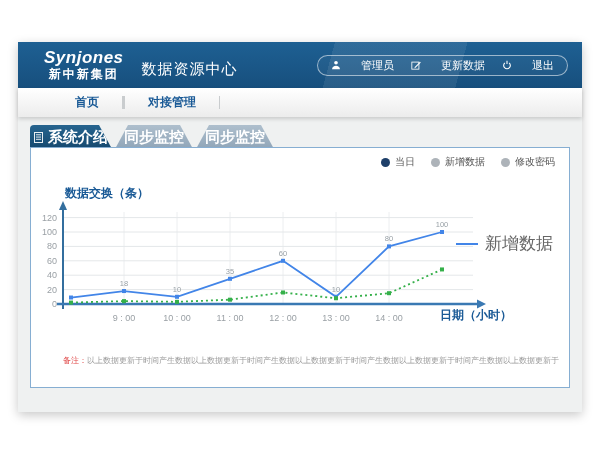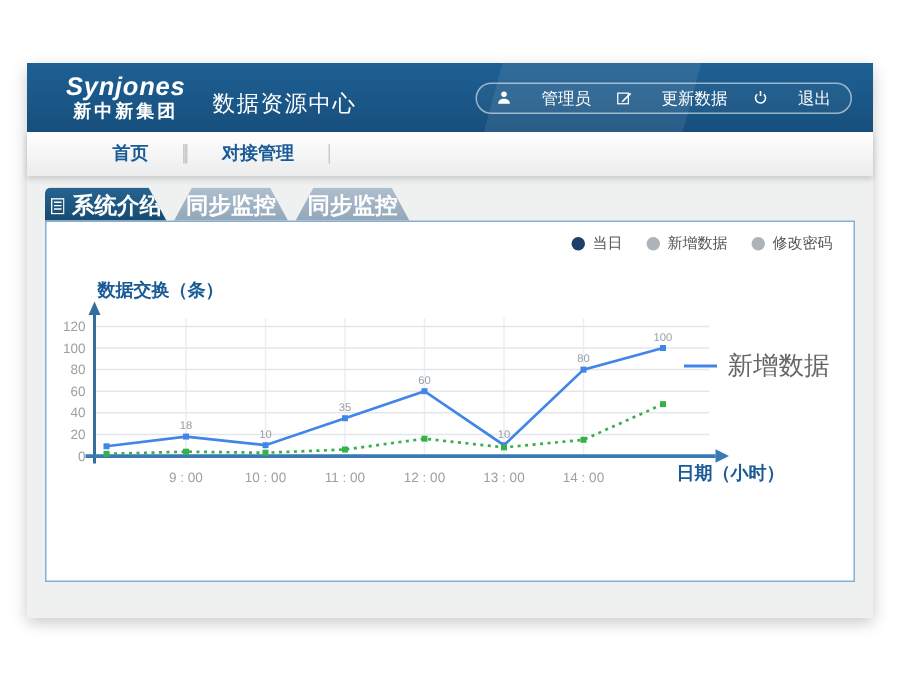--- a/index.html
+++ b/index.html
@@ -65,21 +65,21 @@
   .panel {
     position: absolute; left: 12px; right: 12px; top: 30px; height: 241px;
     background: #ffffff; border: 1px solid #86aed2;
   }
   .radios { position: absolute; top: 7px; right: 14px; display: flex; gap: 16px; align-items: center; }
   .radio { display: flex; align-items: center; gap: 5px; font-size: 10px; color: #555; cursor: pointer; white-space: nowrap; }
   .dot { width: 9px; height: 9px; border-radius: 50%; flex: none; }
   .dot.on  { background: #1e3f69; }
   .dot.off { background: #adb3b9; }
   .y-title { position: absolute; left: 34px; top: 37px; color: #1a5a96; font-weight: bold; font-size: 12px; }
-  .x-title { position: absolute; left: 420px; top: 159px; color: #1a5a96; font-weight: bold; font-size: 12px; }
+  .x-title { position: absolute; left: 409px; top: 159px; color: #1a5a96; font-weight: bold; font-size: 12px; }
   svg.chart { position: absolute; left: 0; top: 38px; }
   .legend { position: absolute; right: 16px; top: 84px; }
   .legend-item { display: flex; align-items: center; gap: 7px; margin-bottom: 9px; font-size: 17px; color: #666; white-space: nowrap; }
   .sw { width: 22px; height: 0; border-top: 2px solid; flex: none; }
   .note { position: absolute; left: 32px; top: 207px; font-size: 8px; color: #999; white-space: nowrap; overflow: hidden; right: 8px; }
   .note-prefix { color: #e04848; }
 </style>
 </head>
 <body>
 
@@ -222,17 +222,20 @@
 
         <div class="x-title">日期（小时）</div>
 
         <div class="legend">
           <div class="legend-item">
             <span class="sw" id="sw0" style="border-top-style: solid; border-top-color: rgb(66, 133, 232);"></span>
             <span>新增数据</span>
           </div>
         </div>
 
+        <div class="note">
+          <span class="note-prefix">备注：</span><span>以上数据更新于时间产生数据以上数据更新于时间产生数据以上数据更新于时间产生数据以上数据更新于时间产生数据以上数据更新于</span>
+        </div>
       </div>
     </div>
 
   </div>
 </div>
 
 </body></html>

